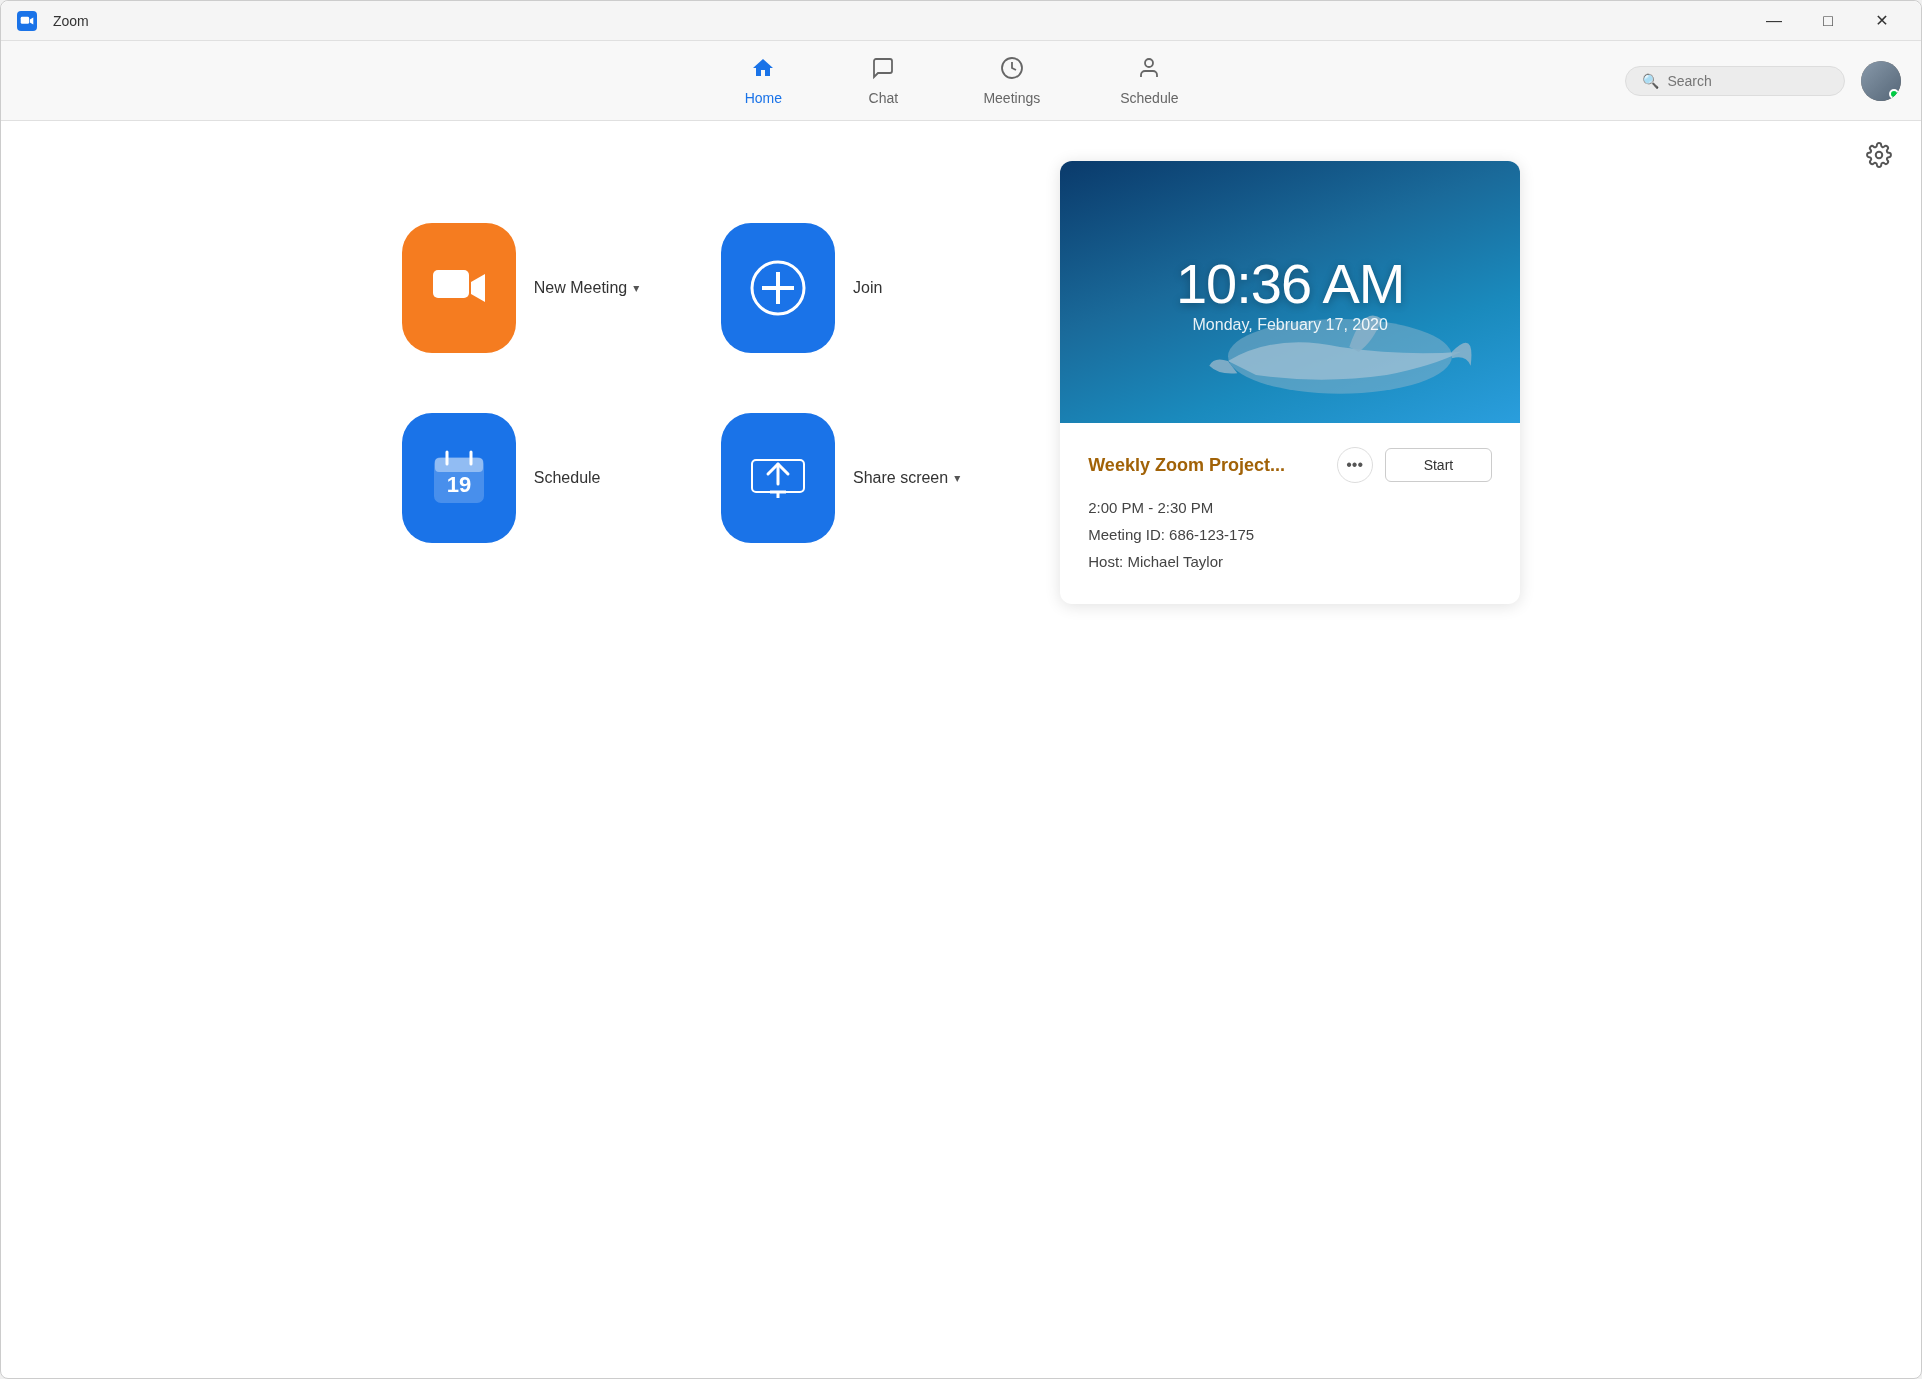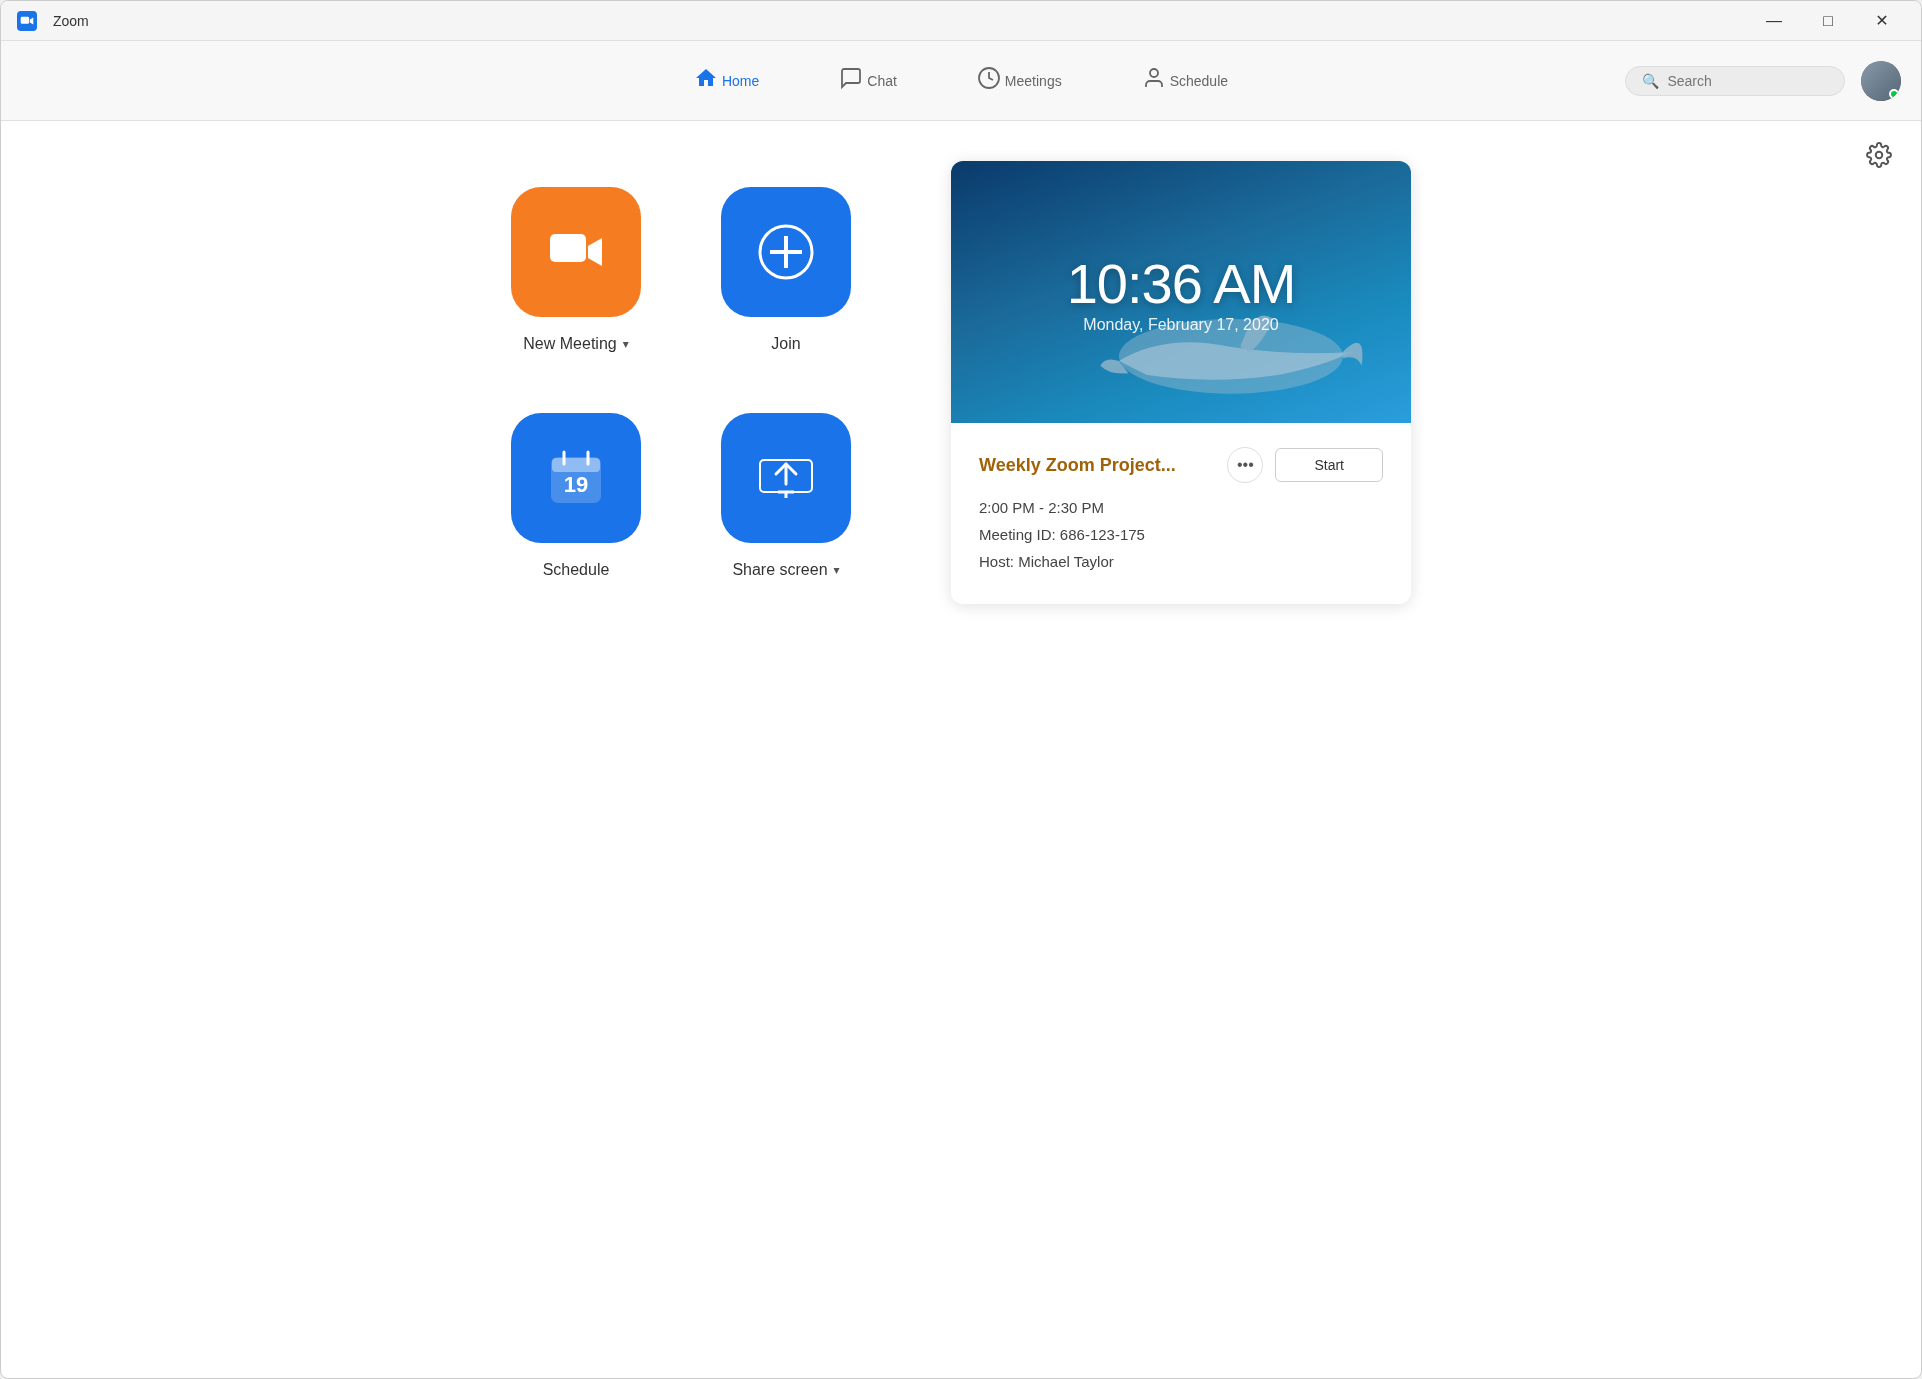--- a/index.html
+++ b/index.html
@@ -76,21 +76,21 @@
       position: relative;
       flex-shrink: 0;
     }
     .nav-tabs {
       display: flex;
       align-items: center;
       gap: 40px;
     }
     .nav-tab {
       display: flex;
-      flex-direction: row;
+      flex-direction: column;
       align-items: center;
       gap: 4px;
       cursor: pointer;
       padding: 8px 20px;
       border-radius: 6px;
       min-width: 80px;
     }
     .nav-tab.active .nav-tab-label { color: #1a73e8; }
     .nav-tab-icon { font-size: 22px; color: #666; }
     .nav-tab.active .nav-tab-icon { color: #1a73e8; }
@@ -180,27 +180,26 @@
 
     
     .actions-grid {
       display: grid;
       grid-template-columns: 1fr 1fr;
       gap: 60px 80px;
       align-items: center;
     }
     .action-item {
       display: flex;
-      flex-direction: column;
       align-items: center;
       gap: 18px;
       cursor: pointer;
     }
     .action-btn {
-      width: 130px;
+      width: 114px;
       height: 130px;
       border-radius: 30px;
       border: none;
       cursor: pointer;
       display: flex;
       align-items: center;
       justify-content: center;
       transition: filter 0.15s;
     }
     .action-btn.orange { background: #f57c20; }

